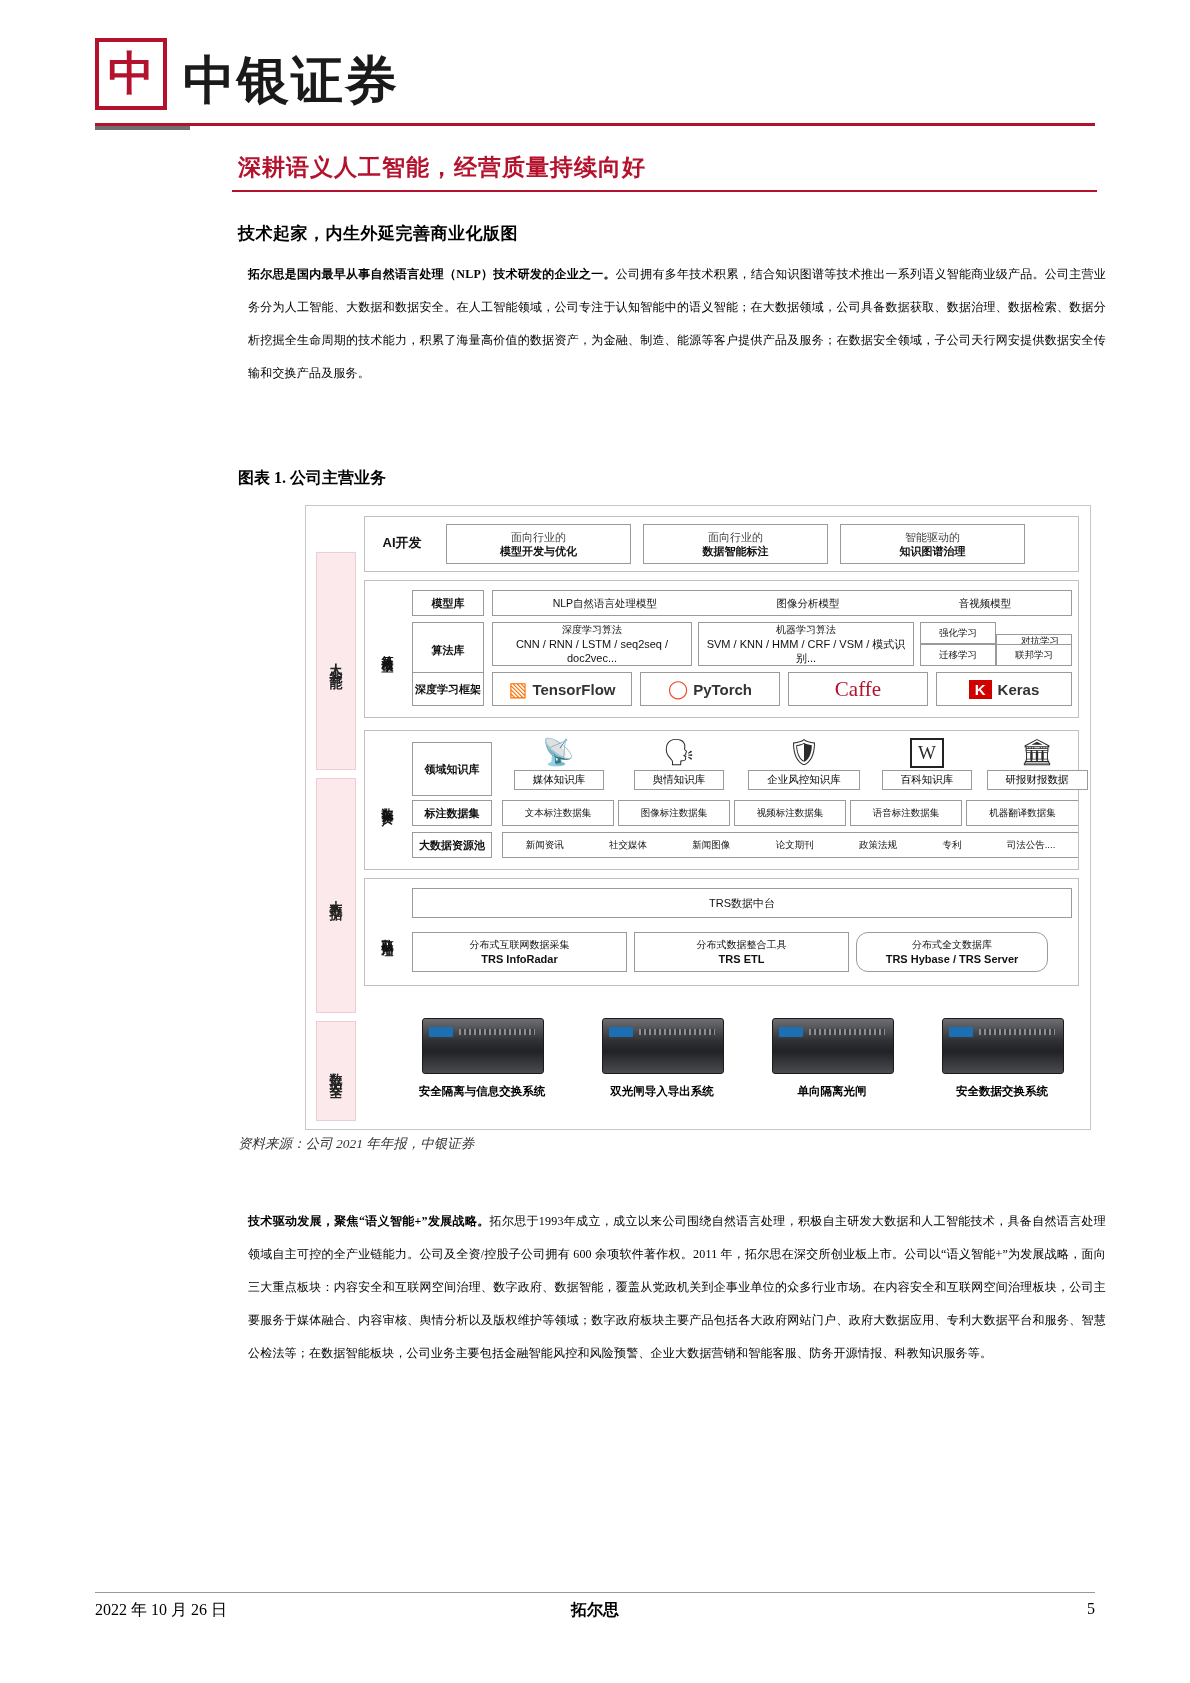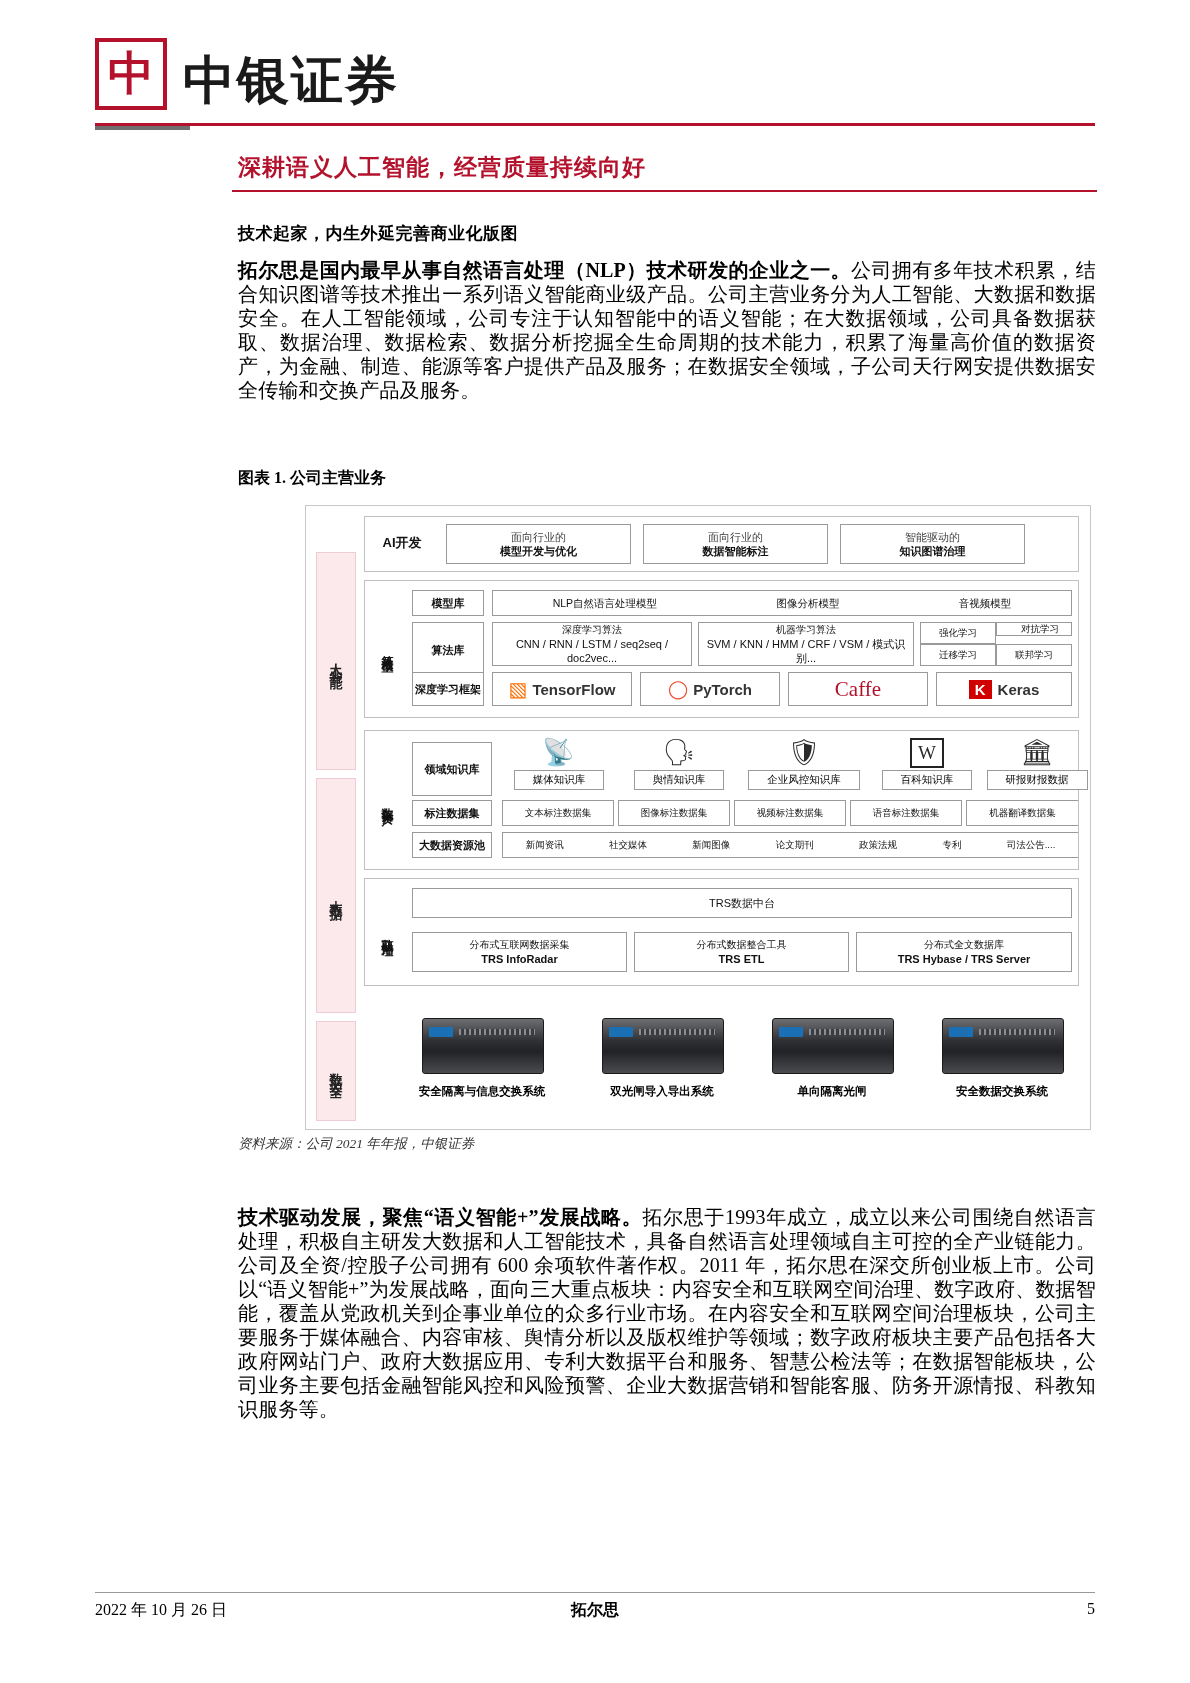--- a/index.html
+++ b/index.html
@@ -36,22 +36,23 @@
   }
   .title-underline { position:absolute; left:232px; top:190px; width:865px; height:2px; background:#b4122c; }
 
   
   .sub-head {
     position:absolute; left:238px; top:222px; width:860px;
     font-size:17px; font-weight:bold; letter-spacing:0.5px;
   }
   .para {
     position:absolute; width:858px;
-    font-size:20px; line-height:24px; text-align:justify; text-justify:inter-ideograph;
+    font-size:12px; line-height:33px; text-align:justify; text-justify:inter-ideograph;
     letter-spacing:0.2px;
+    margin-left:10px;
   }
   .para b { font-weight:bold; }
   #para1 { left:238px; top:258px; }
   #para2 { left:238px; top:1205px; }
 
   
   .fig-caption {
     position:absolute; left:238px; top:468px;
     font-size:16px; font-weight:bold;
   }
@@ -185,21 +186,21 @@
     <div class="cell b" style="left:106px; top:116px; width:72px; height:56px;">算法库</div>
     <div class="cell" style="left:186px; top:116px; width:200px; height:44px; flex-direction:column;">
       <span style="font-size:10px">深度学习算法</span>
       <span class="tiny">CNN / RNN / LSTM / seq2seq / doc2vec...</span>
     </div>
     <div class="cell" style="left:392px; top:116px; width:216px; height:44px; flex-direction:column;">
       <span style="font-size:10px">机器学习算法</span>
       <span class="tiny">SVM / KNN / HMM / CRF / VSM / 模式识别...</span>
     </div>
     <div class="cell small" style="left:614px; top:116px; width:76px; height:22px;">强化学习</div>
-    <div class="cell small" style="left:690px; top:116px; width:76px; height:14px;padding-left:12px;">对抗学习</div>
+    <div class="cell small" style="left:690px; top:128px; width:76px; height:14px;padding-left:12px;">对抗学习</div>
     <div class="cell small" style="left:614px; top:138px; width:76px; height:22px;">迁移学习</div>
     <div class="cell small" style="left:690px; top:138px; width:76px; height:22px;">联邦学习</div>
 
     <div class="cell b" style="left:106px; top:166px; width:72px; height:34px;">深度学习框架</div>
     <div class="fw-logo" style="left:186px; top:166px; width:140px; height:34px;">
       <span style="color:#ff6f00; font-size:20px; margin-right:5px;">▧</span>
         <span style="font-weight:bold; color:#333">TensorFlow</span>
     </div>
     <div class="fw-logo" style="left:334px; top:166px; width:140px; height:34px;">
       <span style="color:#ee4c2c; font-size:18px; margin-right:5px;">◯</span>
@@ -262,21 +263,21 @@
 
     <div class="cell" style="left:106px; top:382px; width:660px; height:30px;">TRS数据中台</div>
     <div class="cell" style="left:106px; top:426px; width:215px; height:40px; flex-direction:column;">
       <span style="font-size:10px">分布式互联网数据采集</span>
       <span class="b" style="font-weight:bold">TRS InfoRadar</span>
     </div>
     <div class="cell" style="left:328px; top:426px; width:215px; height:40px; flex-direction:column;">
       <span style="font-size:10px">分布式数据整合工具</span>
       <span class="b" style="font-weight:bold">TRS ETL</span>
     </div>
-    <div class="cell" style="left:550px; top:426px; width:216px; height:40px; flex-direction:column;">
+    <div class="cell" style="left:550px; top:426px; width:192px; height:40px; flex-direction:column;border-radius:12px;">
       <span style="font-size:10px">分布式全文数据库</span>
       <span class="b" style="font-weight:bold">TRS Hybase / TRS Server</span>
     </div>
 
     <div class="server" style="left:116px; top:512px;"></div>
     <div class="server-cap" style="left:101px; top:578px;">安全隔离与信息交换系统</div>
 
     <div class="server" style="left:296px; top:512px;"></div>
     <div class="server-cap" style="left:281px; top:578px;">双光闸导入导出系统</div>
 

